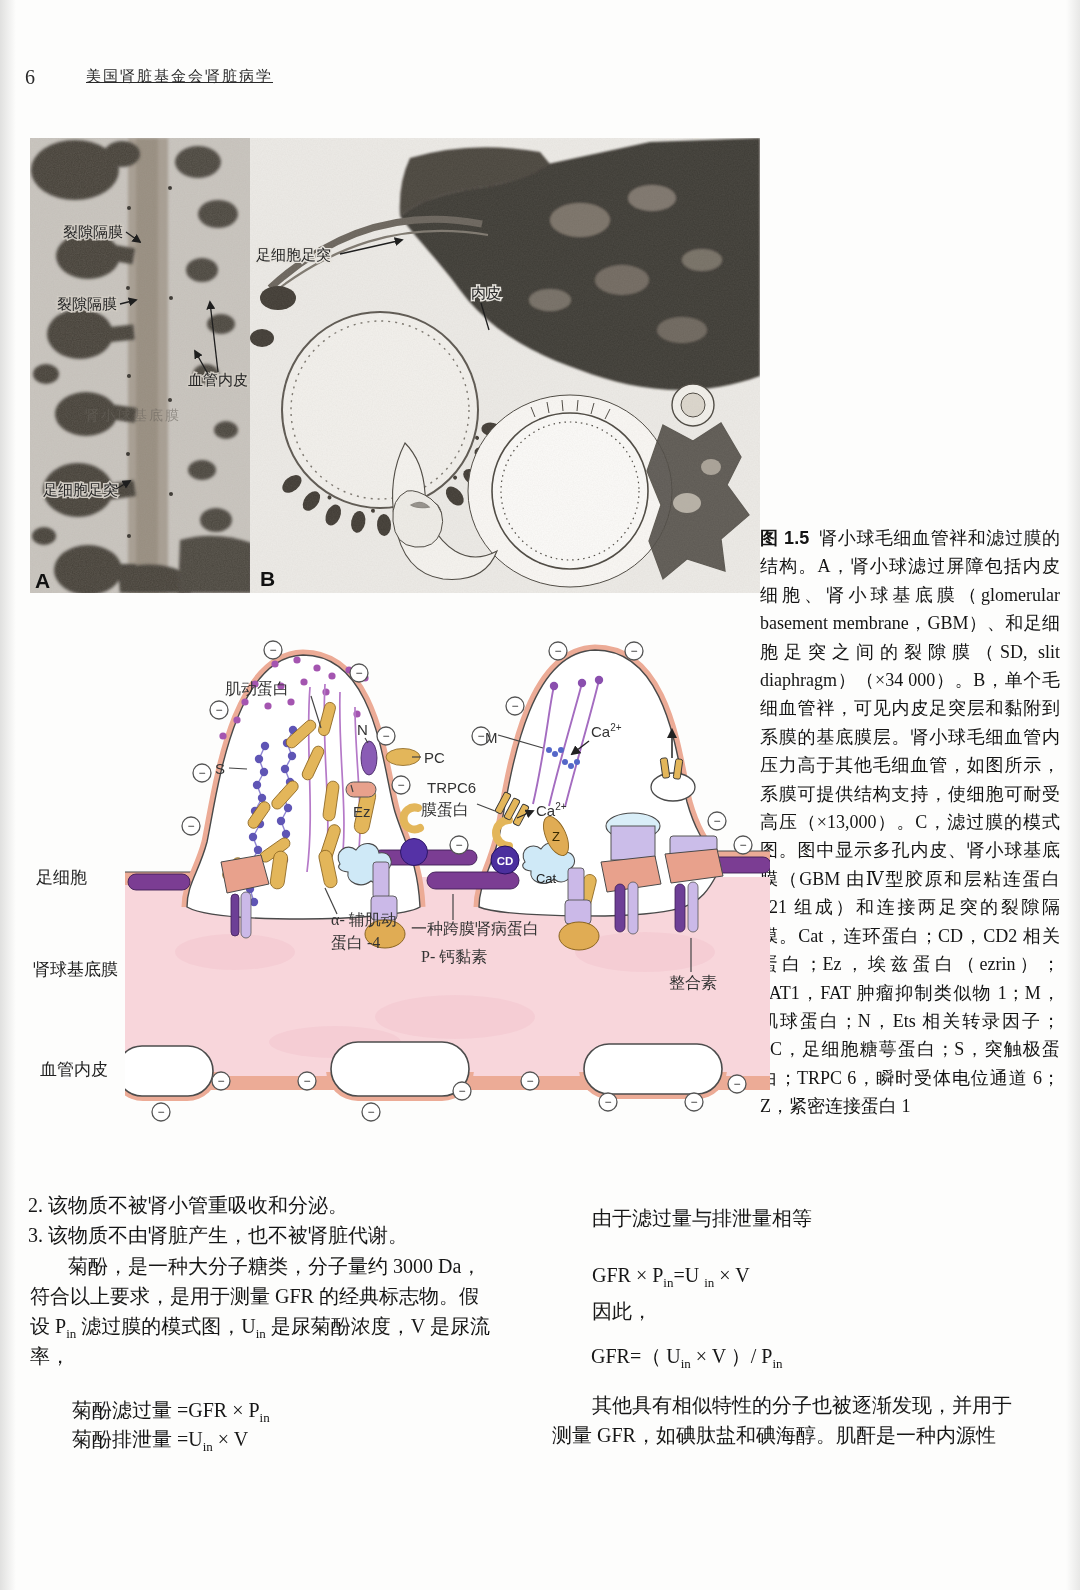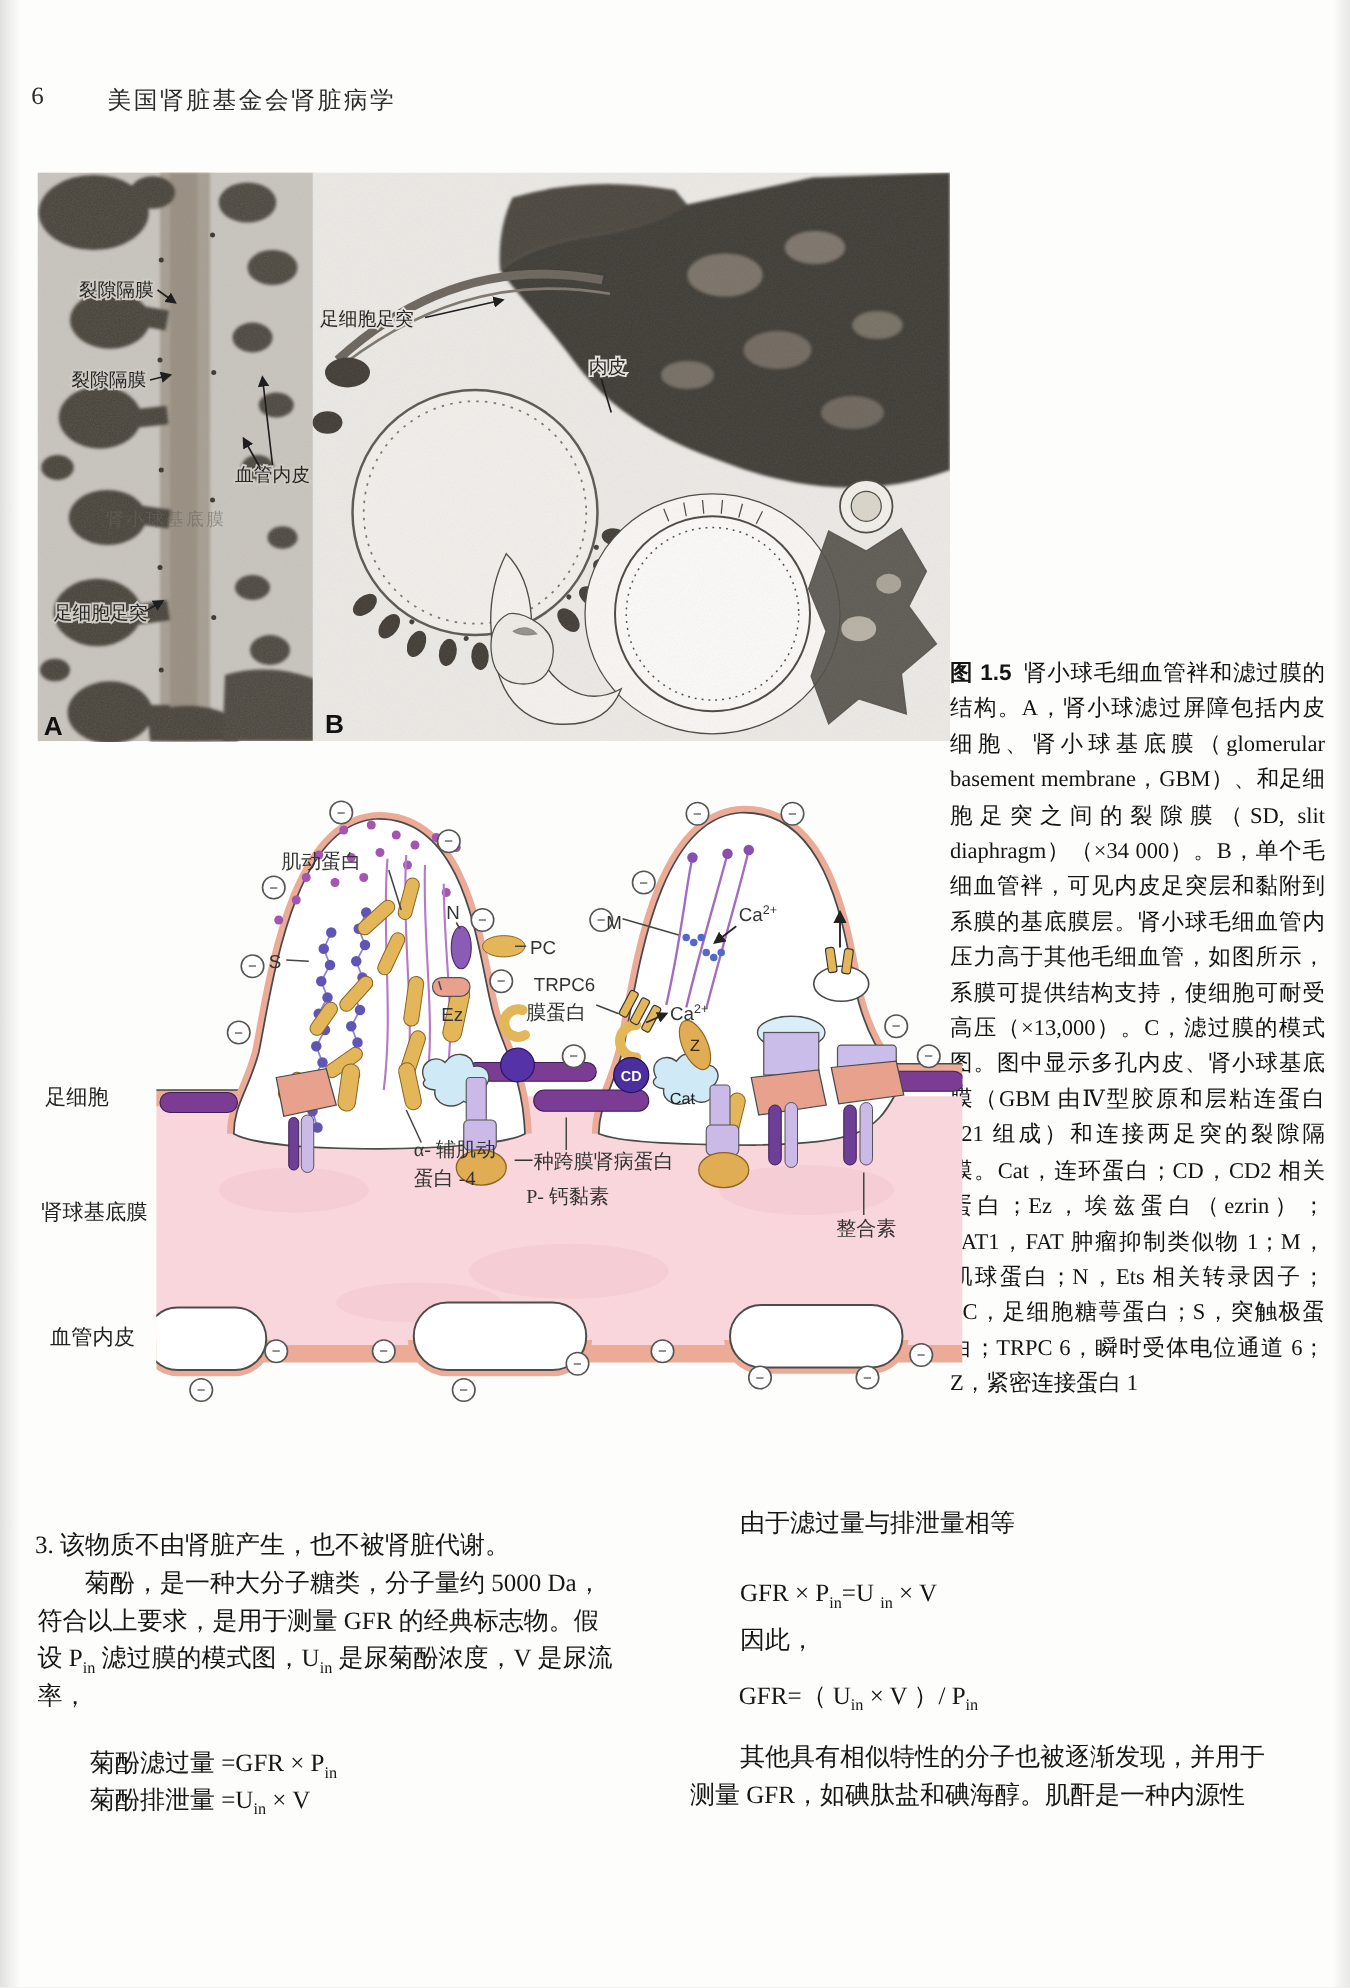--- a/index.html
+++ b/index.html
@@ -3,21 +3,21 @@
 <meta charset="utf-8">
 <style>
   html,body{margin:0;padding:0;background:#e9e9e7;}
   .page{position:relative;width:1080px;height:1590px;background:#fdfdfc;margin:0 auto;overflow:hidden;
         font-family:"Liberation Serif","DejaVu Serif",serif;color:#1c1c1c;}
   .page::before{content:"";position:absolute;left:0;top:0;width:16px;height:100%;z-index:9;
         background:linear-gradient(90deg,rgba(110,110,108,.20),rgba(110,110,108,0));pointer-events:none;}
   .page::after{content:"";position:absolute;right:0;top:0;width:14px;height:100%;z-index:9;
         background:linear-gradient(270deg,rgba(120,120,118,.16),rgba(120,120,118,0));pointer-events:none;}
   .hdr-num{position:absolute;left:25px;top:66px;font-size:20px;color:#2a2a2a;}
-  .hdr-title{position:absolute;left:86px;top:67px;font-size:19px;letter-spacing:2px;color:#2a2a2a;}
+  .hdr-title{position:absolute;left:86px;top:67px;font-size:15px;letter-spacing:2px;color:#2a2a2a;text-decoration:underline;}
   .em-a{position:absolute;left:30px;top:138px;}
   .em-b{position:absolute;left:250px;top:138px;}
   .caption{position:absolute;left:760px;top:506px;width:300px;font-size:18px;line-height:28.4px;
         text-align:justify;color:#141414;}
   .caption b{font-family:"Liberation Sans","DejaVu Sans",sans-serif;font-weight:700;}
   .diag{position:absolute;left:125px;top:622px;}
   .side-label{position:absolute;font-size:17px;color:#222;white-space:pre;}
   .tline{position:absolute;font-size:20px;color:#161616;white-space:pre;}
   .tline sub, .caption sub{font-size:13px;}
   svg text{user-select:none;}
@@ -534,22 +534,23 @@
       <text x="286" y="312">一种跨膜肾病蛋白</text>
       <text x="296" y="340">P- 钙黏素</text>
       <text x="544" y="366">整合素</text>
     </g>
   </svg>
 
   <div class="side-label" style="left:36px;top:866px;">足细胞</div>
   <div class="side-label" style="left:33px;top:958px;">肾球基底膜</div>
   <div class="side-label" style="left:40px;top:1058px;">血管内皮</div>
 
+  <div class="tline" style="left:28px;top:1192px;">2. 该物质不被肾小管重吸收和分泌。</div>
   <div class="tline" style="left:28px;top:1222px;">3. 该物质不由肾脏产生，也不被肾脏代谢。</div>
-  <div class="tline" style="left:68px;top:1253px;">菊酚，是一种大分子糖类，分子量约 5000 Da，</div>
+  <div class="tline" style="left:68px;top:1253px;">菊酚，是一种大分子糖类，分子量约 3000 Da，</div>
   <div class="tline" style="left:30px;top:1283px;text-align:center;">符合以上要求，是用于测量 GFR 的经典标志物。假</div>
   <div class="tline" style="left:30px;top:1313px;"><span>设 P</span><sub>in</sub><span> 滤过膜的模式图，U</span><sub>in</sub><span> 是尿菊酚浓度，V 是尿流</span></div>
   <div class="tline" style="left:30px;top:1343px;">率，</div>
   <div class="tline" style="left:72px;top:1397px;"><span>菊酚滤过量 =GFR × P</span><sub>in</sub></div>
   <div class="tline" style="left:72px;top:1426px;"><span>菊酚排泄量 =U</span><sub>in</sub><span> × V</span></div>
 
   <div class="tline" style="left:592px;top:1205px;">由于滤过量与排泄量相等</div>
   <div class="tline" style="left:592px;top:1252px;margin-top:12px;"><span>GFR × P</span><sub>in</sub><span>=U </span><sub>in</sub><span> × V</span></div>
   <div class="tline" style="left:592px;top:1298px;">因此，</div>
   <div class="tline" style="left:591px;top:1343px;"><span>GFR=（ U</span><sub>in</sub><span> × V ）/ P</span><sub>in</sub></div>

